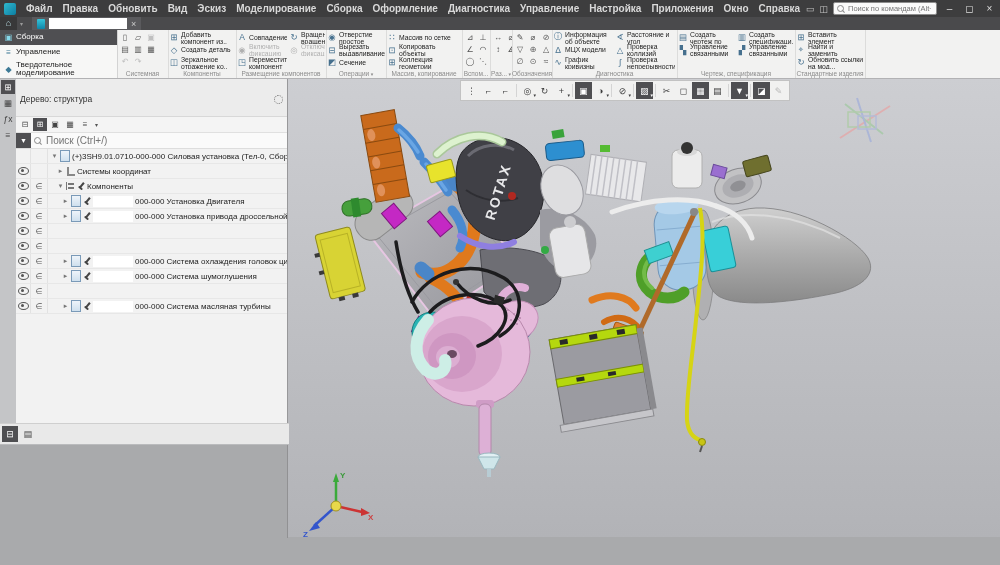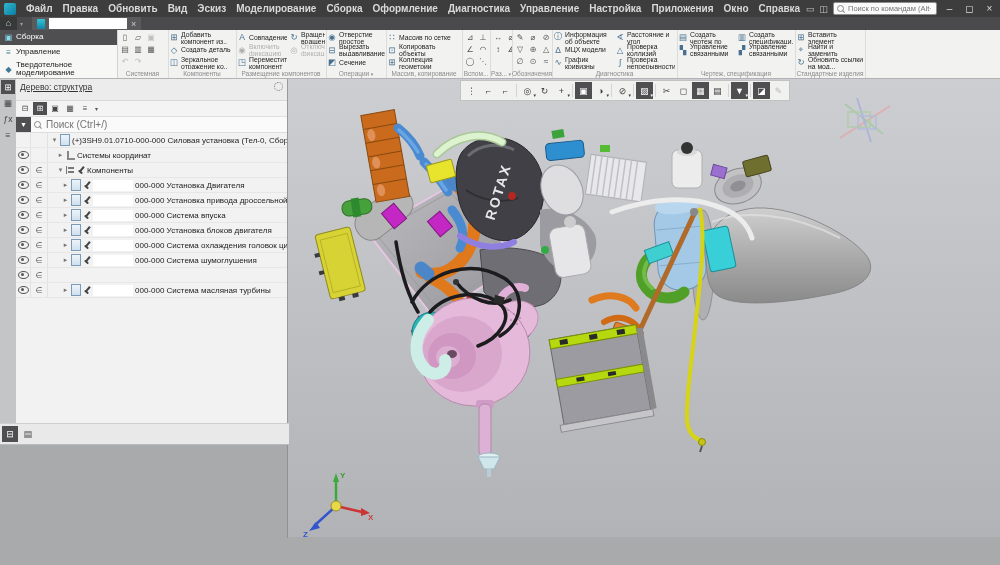--- a/index.html
+++ b/index.html
@@ -59,21 +59,21 @@
   .sic.disabled{color:#c0c0c0;}
   
   .rail{position:absolute;left:0;top:78px;width:16px;height:365px;background:#c4c5c7;
         display:flex;flex-direction:column;align-items:center;padding-top:2px;gap:2px;z-index:20;}
   .railic{width:14px;height:14px;font-size:8.5px;color:#3e3e3e;text-align:center;line-height:14px;}
   .railic.pressed{background:#4f4f52;color:#fff;}
   
   .treepanel{position:absolute;left:16px;top:78px;width:271px;height:345px;background:#f2f2f2;
              border-right:1px solid #98989a;display:flex;flex-direction:column;z-index:20;}
   .tphead{height:14px;background:#ececec;border-bottom:1px solid #d8d8d8;display:flex;
-          align-items:flex-start;font-size:8.5px;color:#333;padding:4px 4px;flex:none;text-decoration:underline;}
+          align-items:flex-end;font-size:8.5px;color:#333;padding:12px 4px;flex:none;}
   .gear{width:7px;height:7px;border:1.5px dotted #777;border-radius:50%;margin-left:auto;}
   .tptools{height:15px;display:flex;align-items:center;gap:1px;padding:0 2px;background:#f4f4f4;
            border-bottom:1px solid #e0e0e0;flex:none;}
   .tpic{width:14px;height:13px;text-align:center;line-height:13px;font-size:8px;color:#444;}
   .tpic.pressed{background:#4f4f52;color:#fff;}
   .tpcaret{font-size:6px;color:#555;padding-left:2px;}
   .tpsearch{height:15px;display:flex;align-items:center;border-bottom:1px solid #dddddd;
             background:#fafafa;flex:none;gap:3px;}
   .funnelbtn{width:15px;height:15px;background:#4f4f52;color:#fff;font-size:7px;text-align:center;
              line-height:15px;flex:none;}
@@ -505,42 +505,28 @@
             </span>
           </div>
 
           <div class="trow">
             <span class="gc1">
               <span class="eye"></span>
             </span>
             <span class="gc2">
               <span>∈</span>
             </span>
-            <span class="tcontent" style="padding-left:14px">
-              <span class="texp">▸</span>
-              <span class="docic"></span>
-              <span class="pinic"></span>
-              <span class="redact"></span>
-              <span class="tlabel">000-000 Система впуска</span>
-            </span>
           </div>
 
           <div class="trow">
             <span class="gc1">
               <span class="eye"></span>
             </span>
             <span class="gc2">
               <span>∈</span>
-            </span>
-            <span class="tcontent" style="padding-left:14px">
-              <span class="texp">▸</span>
-              <span class="docic"></span>
-              <span class="pinic"></span>
-              <span class="redact"></span>
-              <span class="tlabel">000-000 Установка блоков двигателя</span>
             </span>
           </div>
 
           <div class="trow">
             <span class="gc1">
               <span class="eye"></span>
             </span>
             <span class="gc2">
               <span>∈</span>
             </span>

